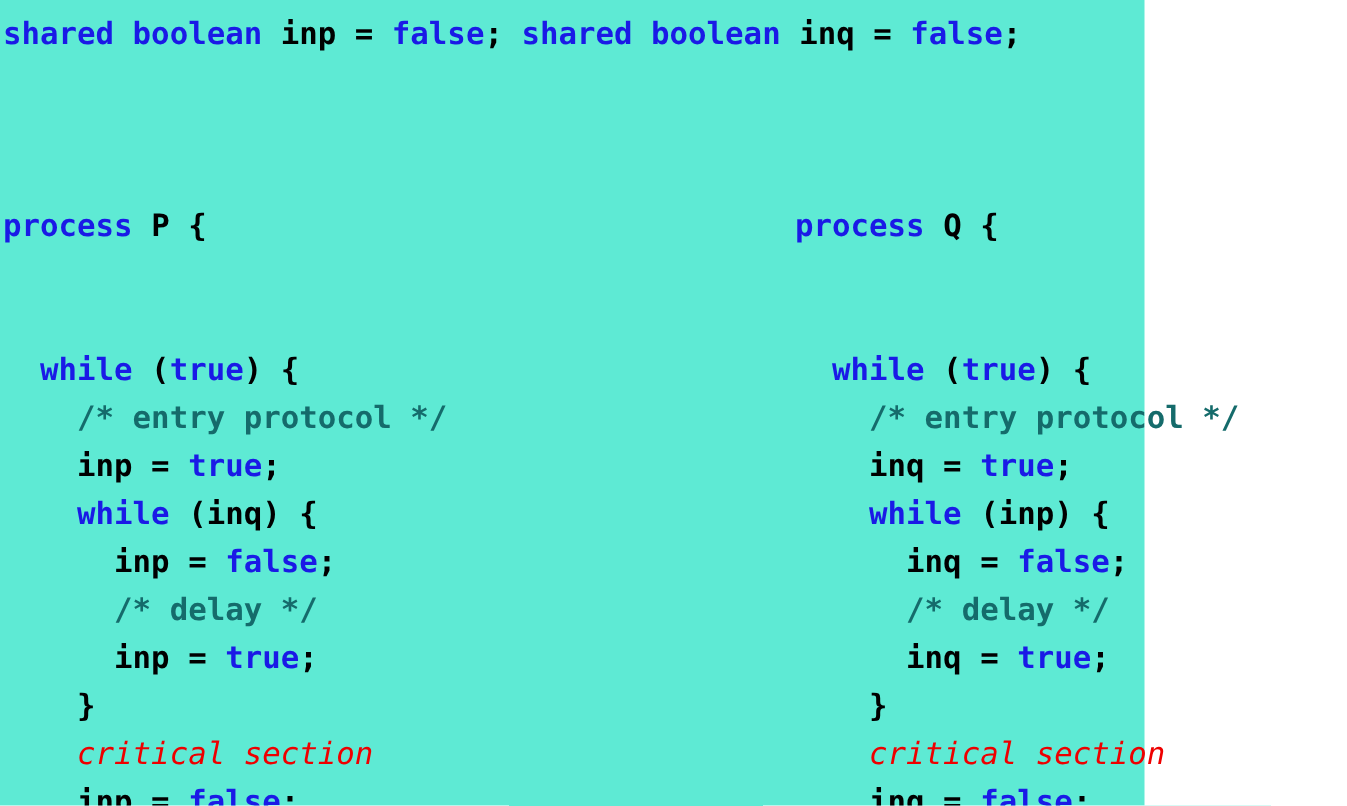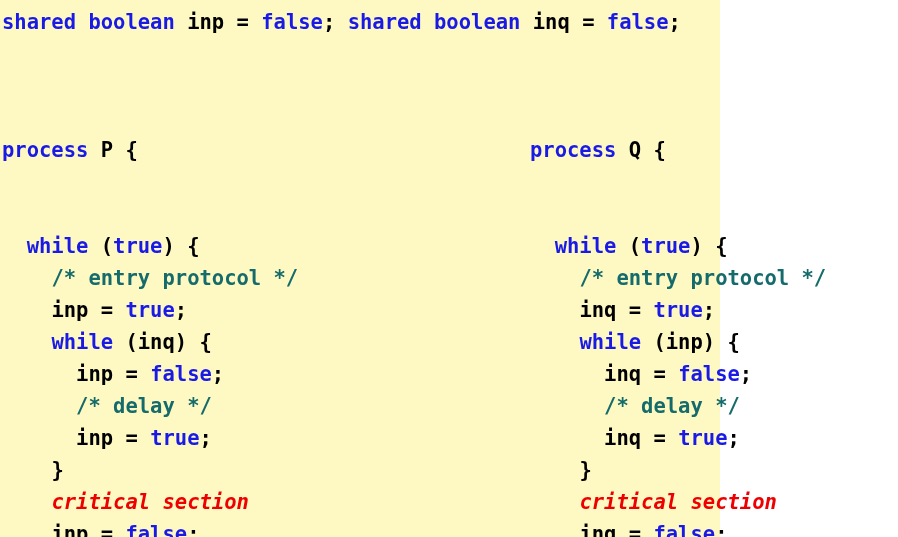--- a/index.html
+++ b/index.html
@@ -12,21 +12,22 @@
     width: 898px;
     height: 537px;
     overflow: hidden;
     font-family: "DejaVu Sans Mono", "Liberation Mono", monospace;
   }
 
   #page {
     position: relative;
     width: 720px;
     height: 537px;
-    background: #fef9c3;
+    background: #5eead4;
+    padding-left: 43px;
   }
 
   .code {
     font-family: "DejaVu Sans Mono", "Liberation Mono", monospace;
     font-size: 20.5px;
     font-weight: bold;
     line-height: 32px;
     white-space: pre;
     letter-spacing: 0px;
   }
@@ -60,21 +61,21 @@
   }
 
   
   .kw   { color: #1a1ae6; }   
   .id   { color: #000000; }   
   .punc { color: #000000; }   
   .cmt  { color: #156b6b; }   
   .ps   {                     
     color: #ee0000;
     font-style: italic;
-    font-weight: bold;
+    font-weight: normal;
   }
 </style>
 </head>
 <body>
 
 <div id="page">
 
   <div id="decl-row" class="code"><span class="kw">shared</span><span class="punc"> </span><span class="kw">boolean</span><span class="punc"> </span><span class="id">inp</span><span class="punc"> = </span><span class="kw">false</span><span class="punc">; </span><span class="kw">shared</span><span class="punc"> </span><span class="kw">boolean</span><span class="punc"> </span><span class="id">inq</span><span class="punc"> = </span><span class="kw">false</span><span class="punc">;</span></div>
 
   <div id="col-p" class="code">

